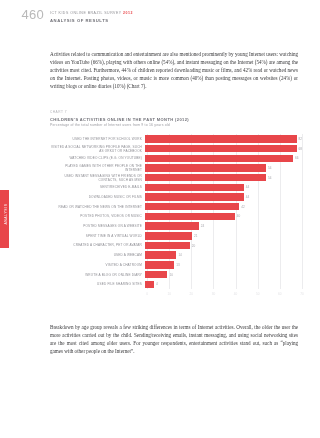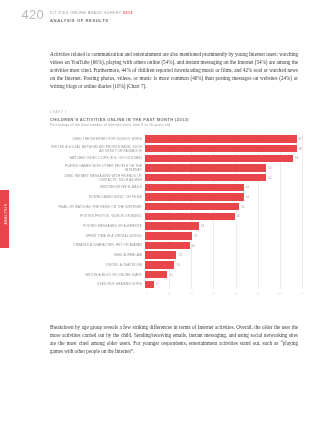--- a/index.html
+++ b/index.html
@@ -188,21 +188,21 @@
     font-size:3.1px;
     color:#a6a6ac;
     margin-left:2px;
     white-space:nowrap;
   }
 </style>
 </head>
 <body>
 
 <div class="page-header">
-  <div class="folio">420</div>
+  <div class="folio">460</div>
   <div class="header-text">
     <div class="hdr-line1">
       <span>ICT KIDS ONLINE BRAZIL SURVEY</span>
       <span class="hdr-year">2012</span>
     </div>
     <div class="hdr-line2">ANALYSIS OF RESULTS</div>
   </div>
 </div>
 
 <div class="side-tab">

